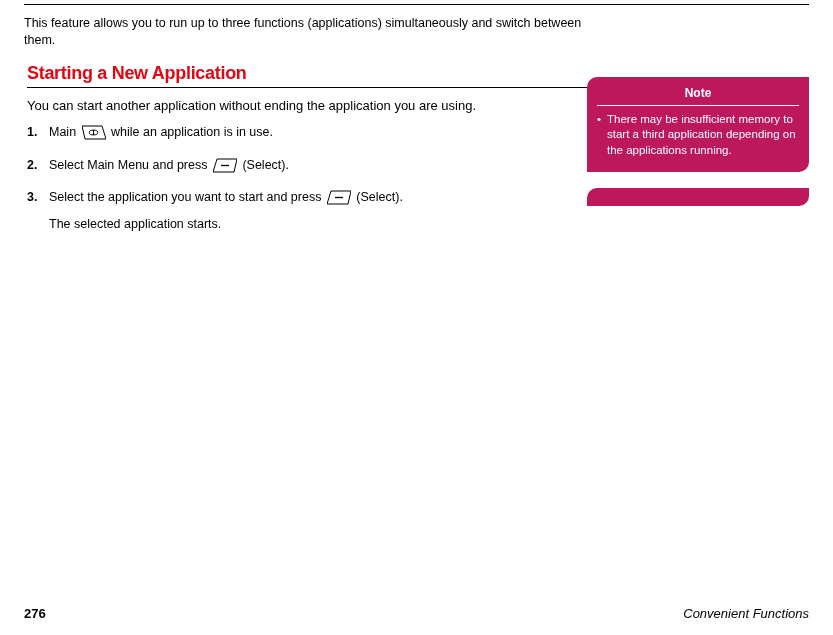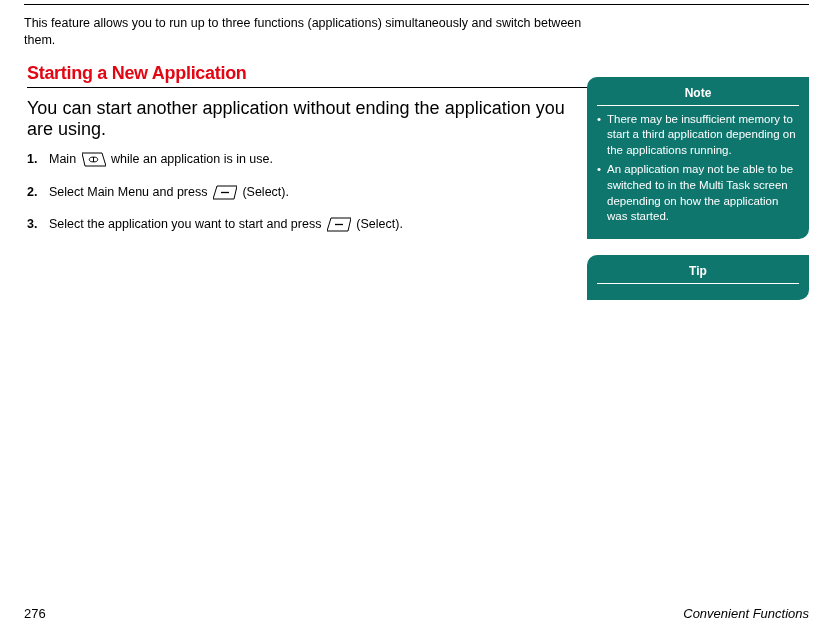--- a/index.html
+++ b/index.html
@@ -45,21 +45,21 @@
     font-weight: bold;
     font-stretch: condensed;
     letter-spacing: -0.3px;
   }
   .hr-sub {
     border: none;
     border-top: 1px solid #000;
     margin: 3px 0 10px 0;
   }
   .lead {
-    font-size: 18px;
+    font-size: 13px;
     font-stretch: condensed;
     margin-bottom: 10px;
   }
   ol.steps {
     list-style: none;
     counter-reset: step;
   }
   ol.steps > li {
     counter-increment: step;
     font-size: 12.5px;
@@ -80,21 +80,21 @@
     font-stretch: condensed;
     margin: 4px 0 0 0;
   }
   .bold { font-weight: normal; }
   .key-btn {
     display: inline-block;
     vertical-align: -4px;
     margin: 0 2px;
   }
   .callout {
-    background: #0f766e;
+    background: #be185d;
     color: #fff;
     border-radius: 10px 0 10px 0;
     padding: 8px 10px 10px 10px;
     margin-bottom: 16px;
     font-size: 11.5px;
     line-height: 1.35;
     font-stretch: condensed;
   }
   .callout-title {
     text-align: center;
@@ -127,21 +127,21 @@
   .footer {
     position: absolute;
     bottom: 14px;
     left: 24px;
     right: 24px;
     display: flex;
     justify-content: space-between;
     font-size: 13px;
     font-stretch: condensed;
   }
-  .footer .pn { font-weight: normal; }
+  .footer .pn { font-weight: bold; }
   .footer .sec { font-style: italic; }
 </style>
 </head>
 <body>
 
 <div class="page">
   <hr class="hr-full">
   <p class="intro">This feature allows you to run up to three functions (applications) simultaneously and switch between them.</p>
 
   <div class="columns">
@@ -176,35 +176,34 @@
         </li>
         <li>
           <span>Select the application you want to start and press </span>
           <span class="key-btn">
             <svg width="24" height="15" viewBox="0 0 24 15">
               <path d="M0 14 L4 1 L24 1 L21 14 Z" fill="#fff" stroke="#000" stroke-width="1"></path>
               <line x1="8" y1="7.5" x2="16" y2="7.5" stroke="#000" stroke-width="1.3"></line>
             </svg>
           </span>
           <span> (Select).</span>
+          <p class="sub">The selected application starts.</p>
         </li>
       </ol>
     </div>
 
     <div class="side-col">
       <div class="callout">
         <div class="callout-title">Note</div>
         <ul>
           <li>There may be insufficient memory to start a third application depending on the applications running.</li>
-          <li>An application may not be able to be switched to in the Multi Task screen depending on how the application was started.</li>
         </ul>
       </div>
 
       <div class="callout">
-        <div class="callout-title">Tip</div>
       </div>
     </div>
   </div>
 </div>
 
 <div class="footer">
   <span class="pn">276</span>
   <span class="sec">Convenient Functions</span>
 </div>
 

